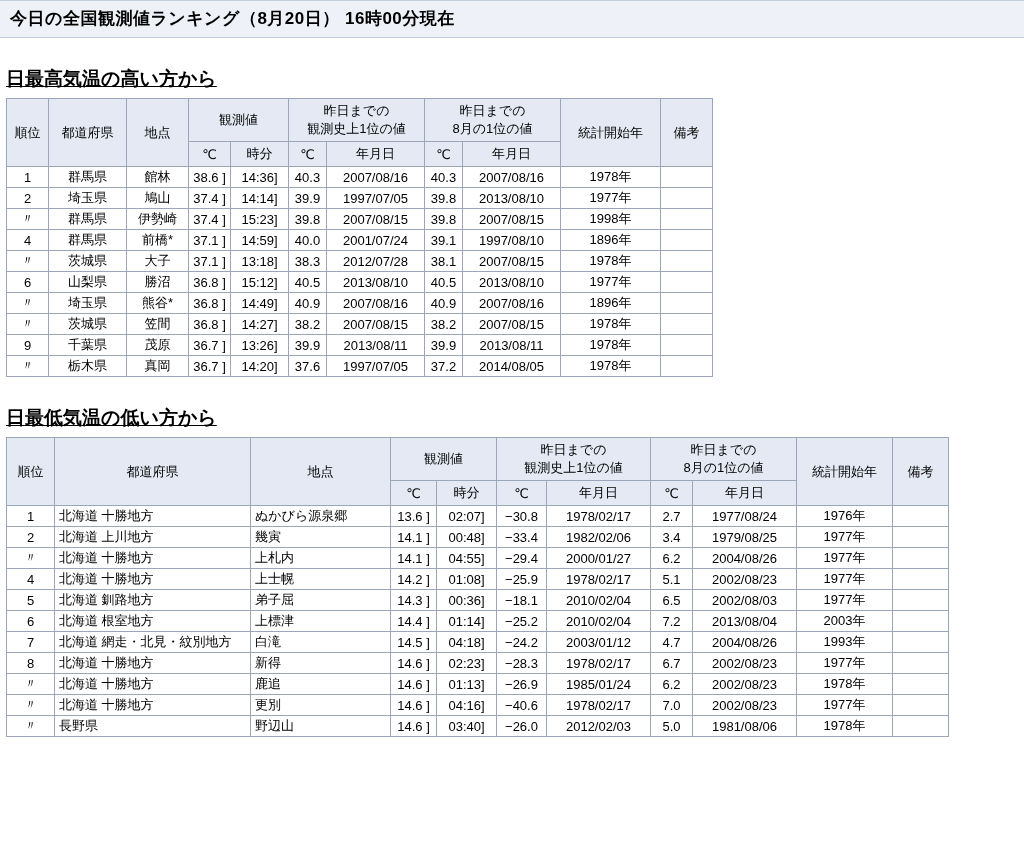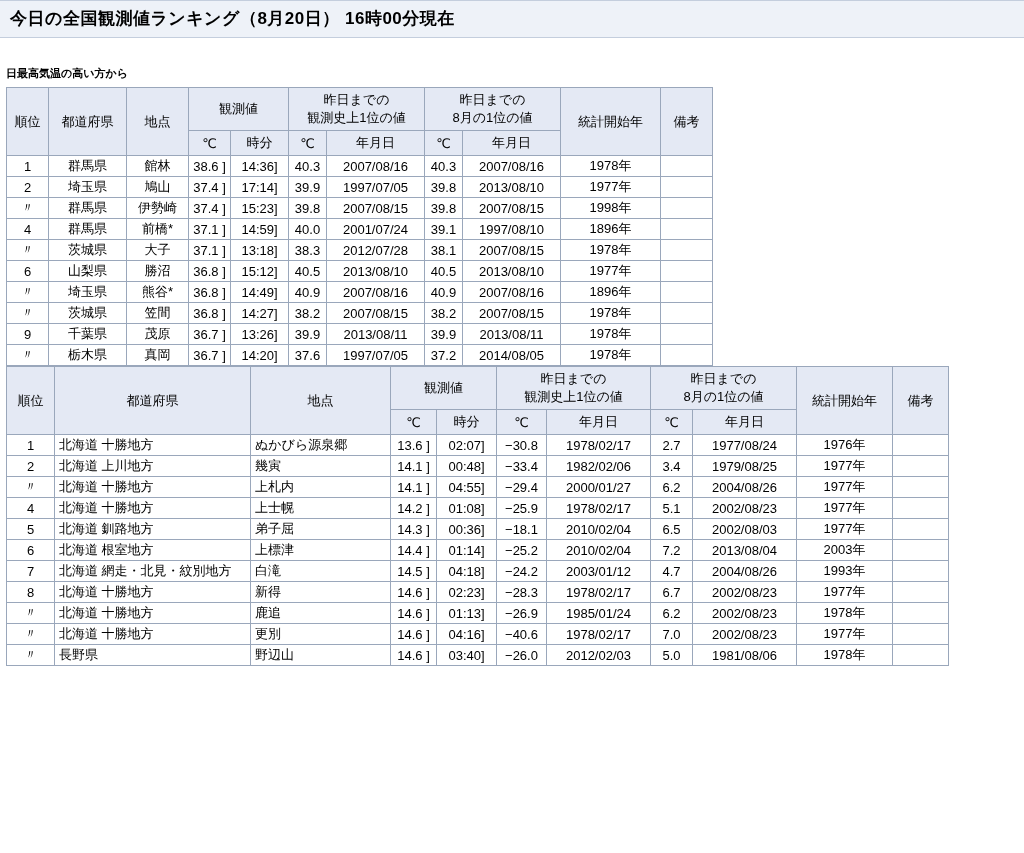--- a/index.html
+++ b/index.html
@@ -30,22 +30,23 @@
     font-size: 17px;
     font-weight: bold;
     letter-spacing: 0.5px;
   }
   .note {
     padding: 6px 4px 0 6px;
     font-size: 12.5px;
   }
   .section-title {
     margin: 28px 0 6px 6px;
-    font-size: 11px;
+    font-size: 19px;
     font-weight: bold;
+    text-decoration: underline;
   }
   table.rank {
     border-collapse: collapse;
     margin-left: 6px;
     background: #ffffff;
   }
   table.rank td, table.rank th {
     border: 1px solid #9aa7bb;
     font-weight: normal;
     font-size: 13px;
@@ -149,21 +150,21 @@
           <td class="val-cell">40.3</td>
           <td>2007/08/16</td>
           <td>1978年</td>
           <td class="remark"></td>
         </tr>
         <tr>
           <td>2</td>
           <td class="pref">埼玉県</td>
           <td class="pt">鳩山</td>
           <td class="val-cell">37.4 ]</td>
-          <td class="bracket">17:14]</td>
+          <td class="bracket">14:14]</td>
           <td class="val-cell">39.9</td>
           <td>1997/07/05</td>
           <td class="val-cell">39.8</td>
           <td>2013/08/10</td>
           <td>1977年</td>
           <td class="remark"></td>
         </tr>
         <tr>
           <td>〃</td>
           <td class="pref">群馬県</td>
@@ -264,20 +265,21 @@
           <td class="val-cell">37.6</td>
           <td>1997/07/05</td>
           <td class="val-cell">37.2</td>
           <td>2014/08/05</td>
           <td>1978年</td>
           <td class="remark"></td>
         </tr>
       </tbody>
   </table>
 
+  <div class="section-title">日最低気温の低い方から</div>
 
   <table class="rank t2">
     <thead>
       <tr>
         <th class="c-rank" rowspan="2">順位</th>
         <th class="c-pref" rowspan="2">都道府県</th>
         <th class="c-pt" rowspan="2">地点</th>
         <th colspan="2">観測値</th>
         <th colspan="2">
           <div>昨日までの</div>

